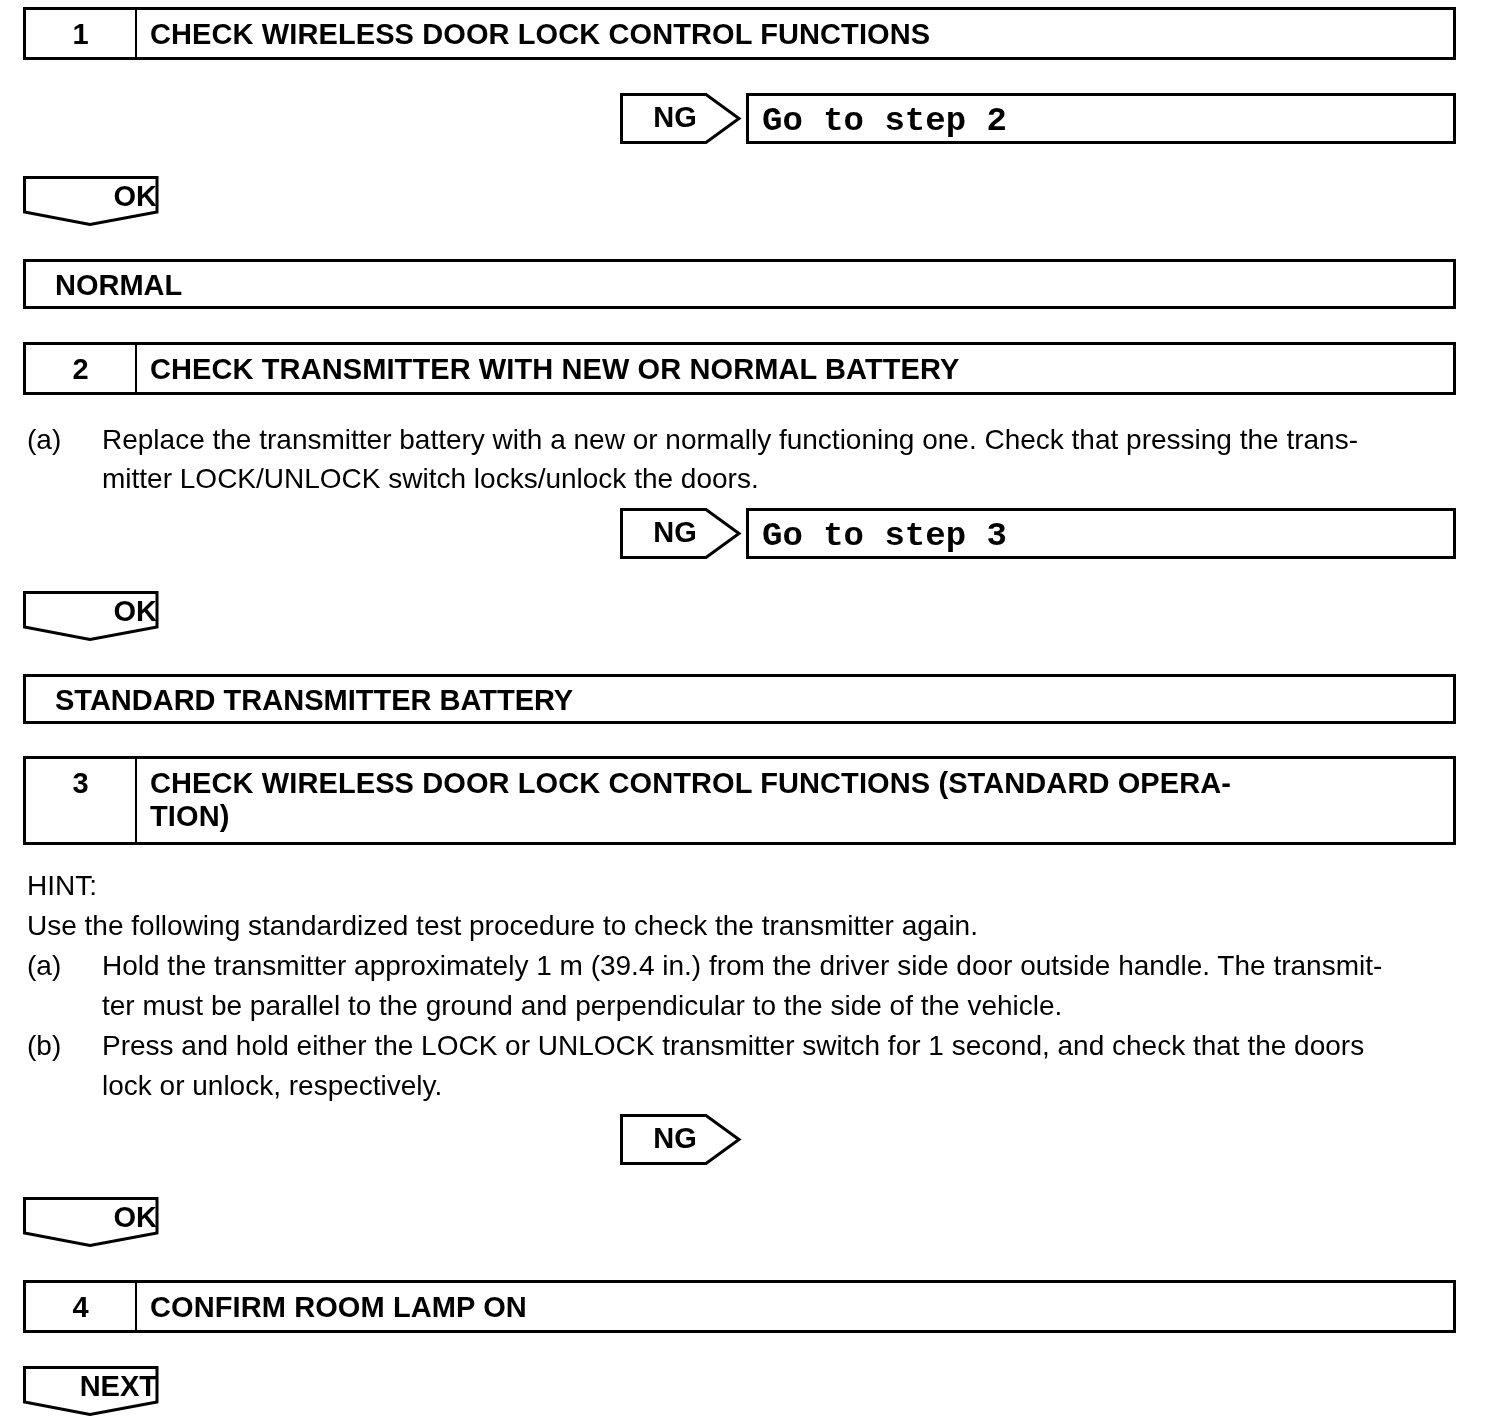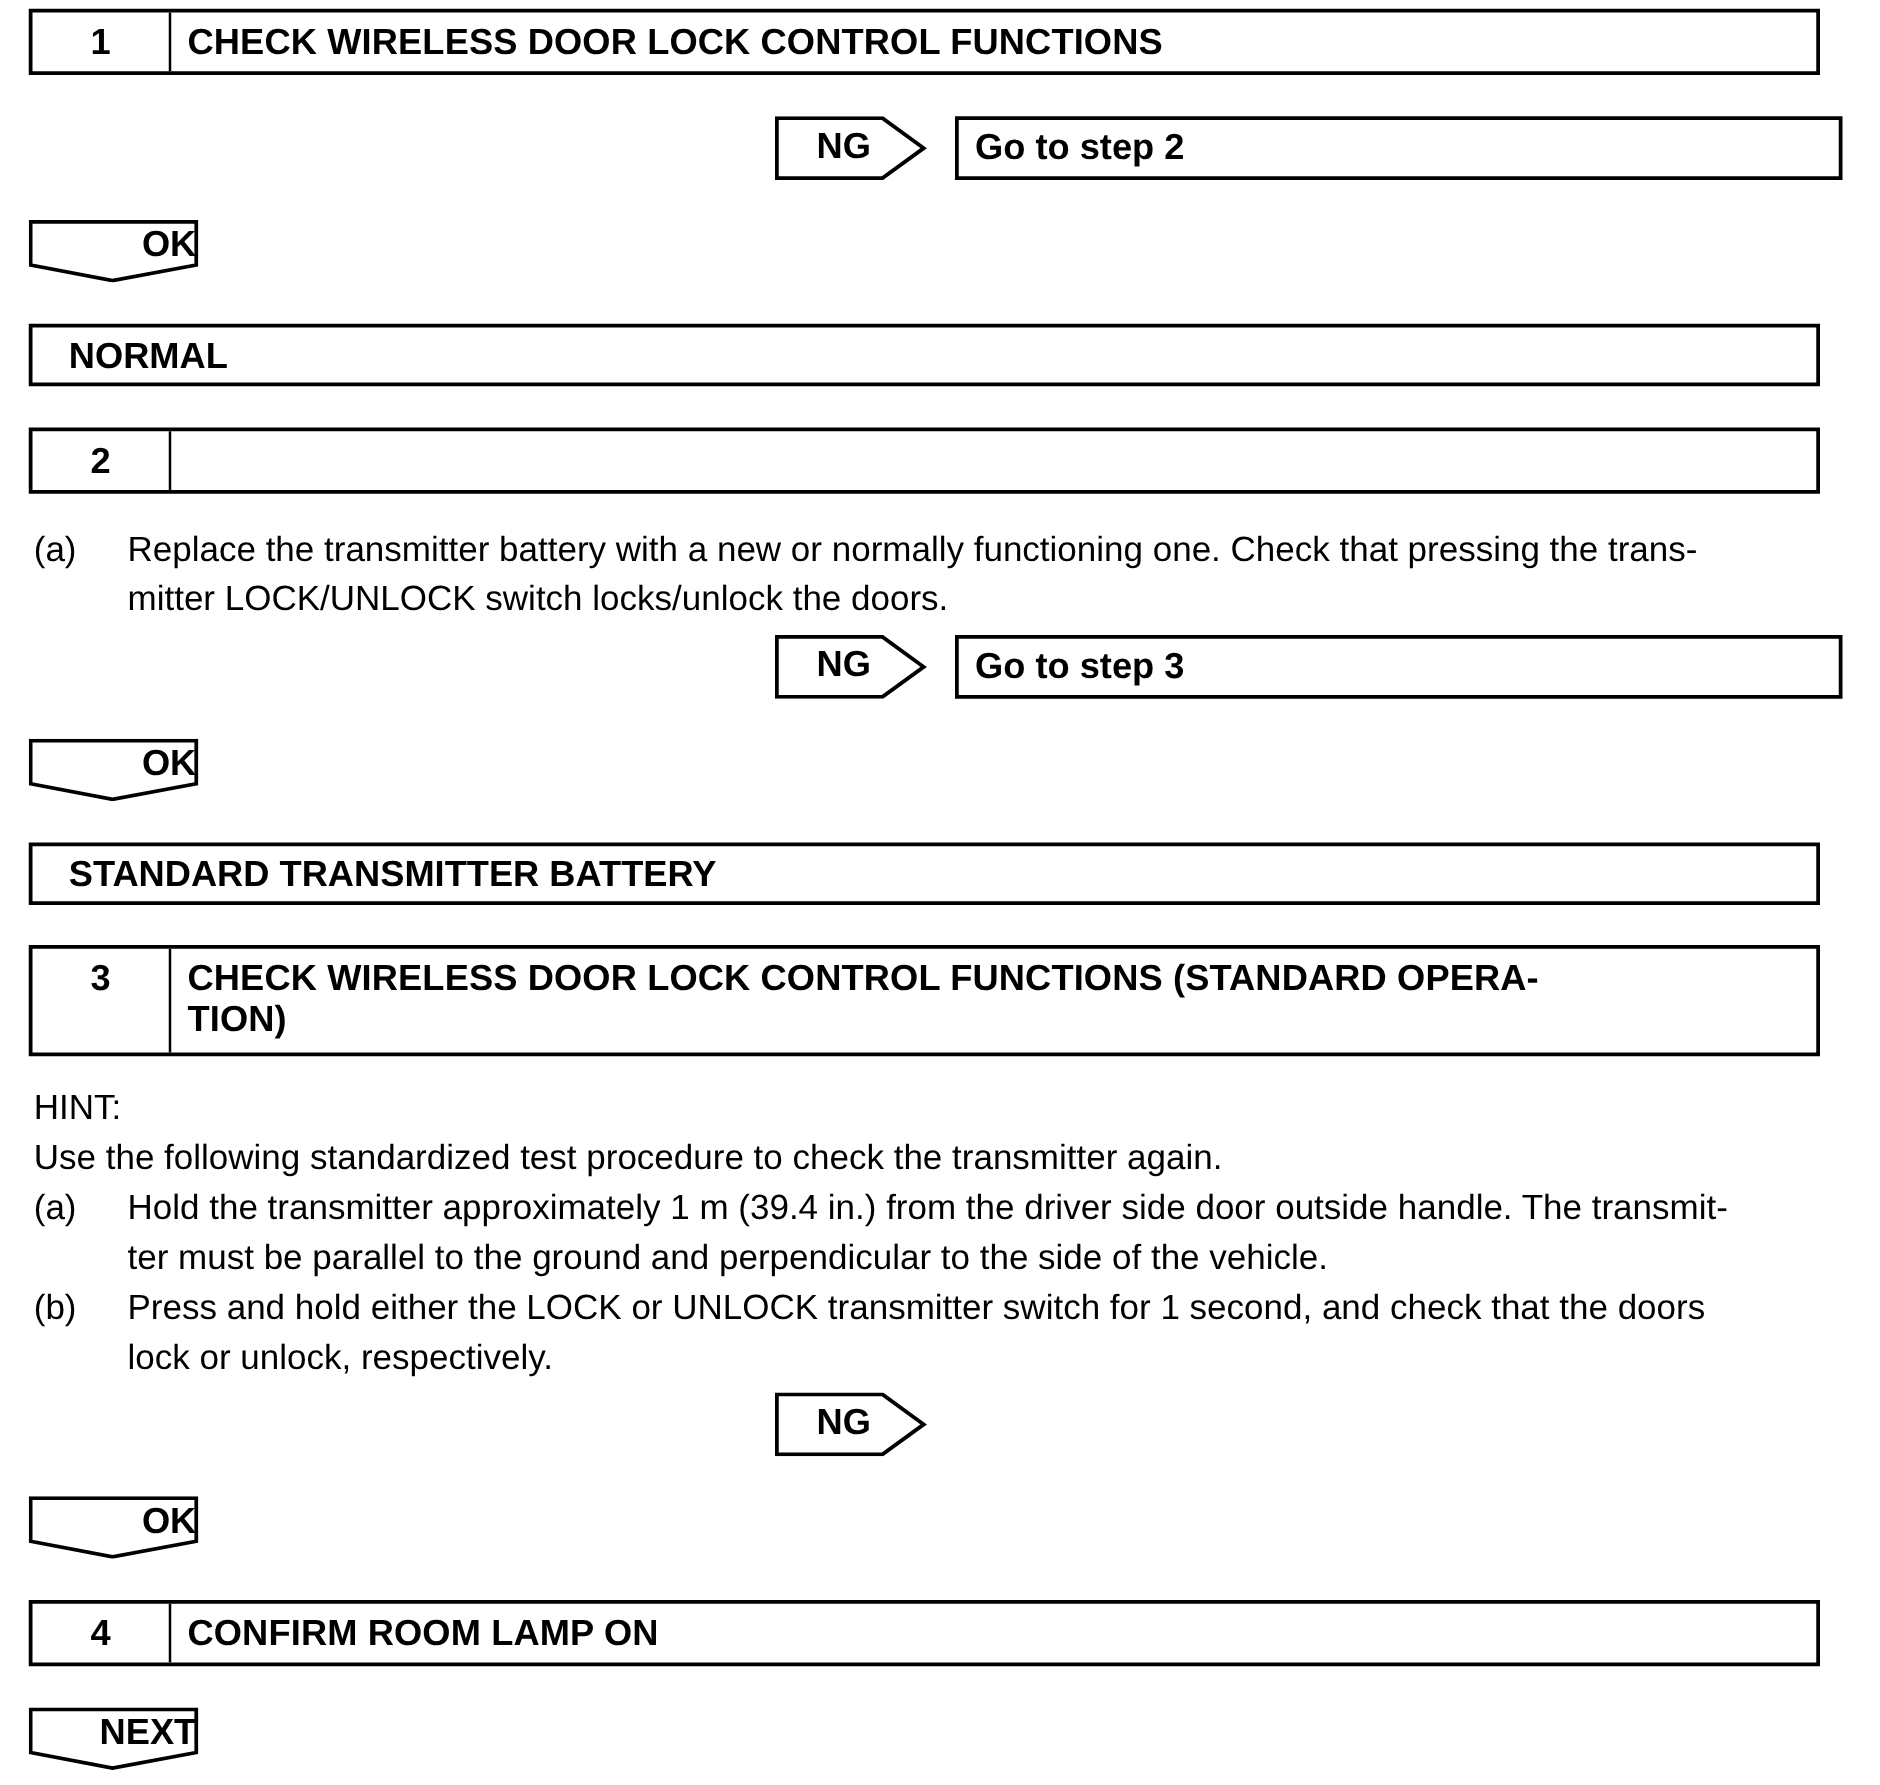--- a/index.html
+++ b/index.html
@@ -30,23 +30,23 @@
   }
 
   
   .ng-wrap { position: absolute; left: 620px; width: 836px; height: 51px; }
   .ng-shape { position: absolute; left: 0; top: 0; width: 122px; height: 51px; }
   .ng-label {
     position: absolute; left: 0; top: 0; width: 110px; height: 51px;
     font-weight: bold; font-size: 29px; text-align: center; line-height: 49px;
   }
   .ng-target {
-    position: absolute; left: 144px; top: 0; width: 710px; height: 51px;
+    position: absolute; left: 126px; top: 0; width: 710px; height: 51px;
     border: 3px solid #000; box-sizing: border-box;
-    font-weight: bold; font-size: 29px; padding: 6px 0 0 13px;
+    font-weight: bold; font-size: 34px; padding: 6px 0 0 13px; font-family: Liberation Mono, monospace;
   }
 
   
   .down-wrap { position: absolute; left: 23px; width: 137px; height: 50px; }
   .down-shape { position: absolute; left: 0; top: 0; width: 137px; height: 50px; }
   .down-label {
     position: absolute; left: 0; top: 4px; width: 134px;
     font-weight: bold; font-size: 29px; text-align: right;
   }
 
@@ -75,20 +75,21 @@
   <svg class="down-shape" viewBox="0 0 137 50">
     <polygon points="1.5,1.5 134,1.5 134,36 67,48.5 1.5,36" fill="#fff" stroke="#000" stroke-width="3"></polygon>
   </svg>
   <div class="down-label">OK</div>
 </div>
 
 <div class="result-box" style="top:259px;">NORMAL</div>
 
 <div class="step-box" style="top:342px;height:53px;">
   <div class="step-num">2</div>
+  <div class="step-title">CHECK TRANSMITTER WITH NEW OR NORMAL BATTERY</div>
 </div>
 
 <div class="txt lbl" style="top:420px;">(a)</div>
 <div class="txt body-line" style="top:420px;">Replace the transmitter battery with a new or normally functioning one. Check that pressing the trans-</div>
 <div class="txt body-line" style="top:459px;">mitter LOCK/UNLOCK switch locks/unlock the doors.</div>
 
 <div class="ng-wrap" style="top:508px;">
   <svg class="ng-shape" viewBox="0 0 122 51">
     <polygon points="1.5,1.5 86,1.5 119,25.5 86,49.5 1.5,49.5" fill="#fff" stroke="#000" stroke-width="3"></polygon>
   </svg>

